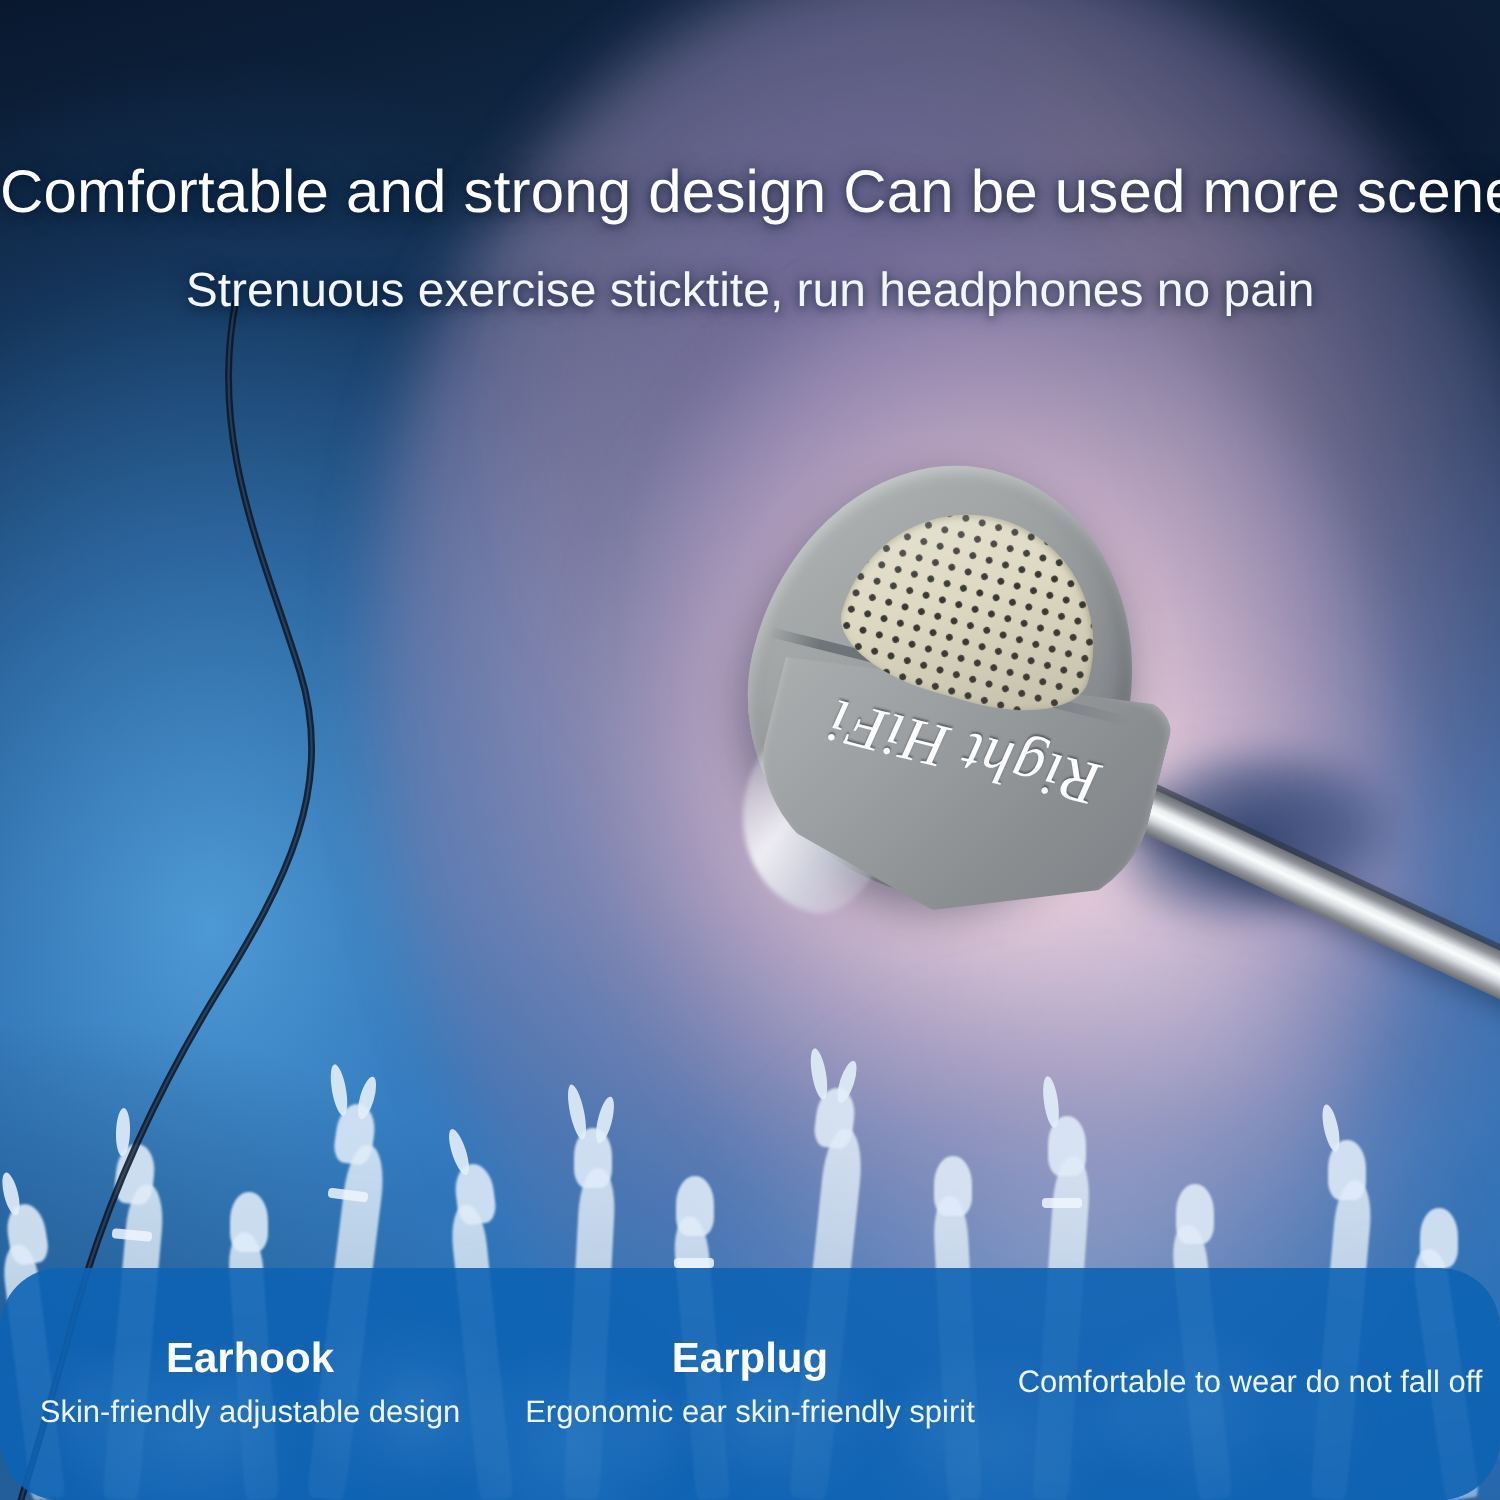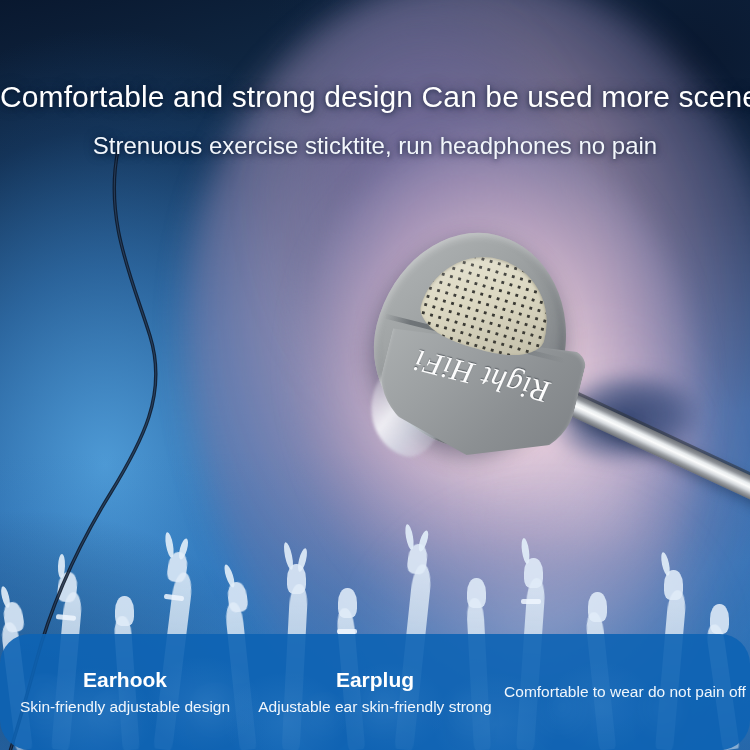--- a/index.html
+++ b/index.html
@@ -623,23 +623,23 @@
     <div id="feature-bar-texture"></div>
     <div id="feature-cols">
 
       <div class="feature-col">
         <div class="feature-title">Earhook</div>
         <div class="feature-desc">Skin-friendly adjustable design</div>
       </div>
 
       <div class="feature-col">
         <div class="feature-title">Earplug</div>
-        <div class="feature-desc">Adjustable ear skin-friendly strong</div>
+        <div class="feature-desc">Ergonomic ear skin-friendly spirit</div>
       </div>
 
       <div class="feature-col">
-        <div class="feature-desc">Comfortable to wear do not pain off</div>
+        <div class="feature-desc">Comfortable to wear do not fall off</div>
       </div>
 
     </div>
   </div>
 
 </div>
 
 </body></html>

